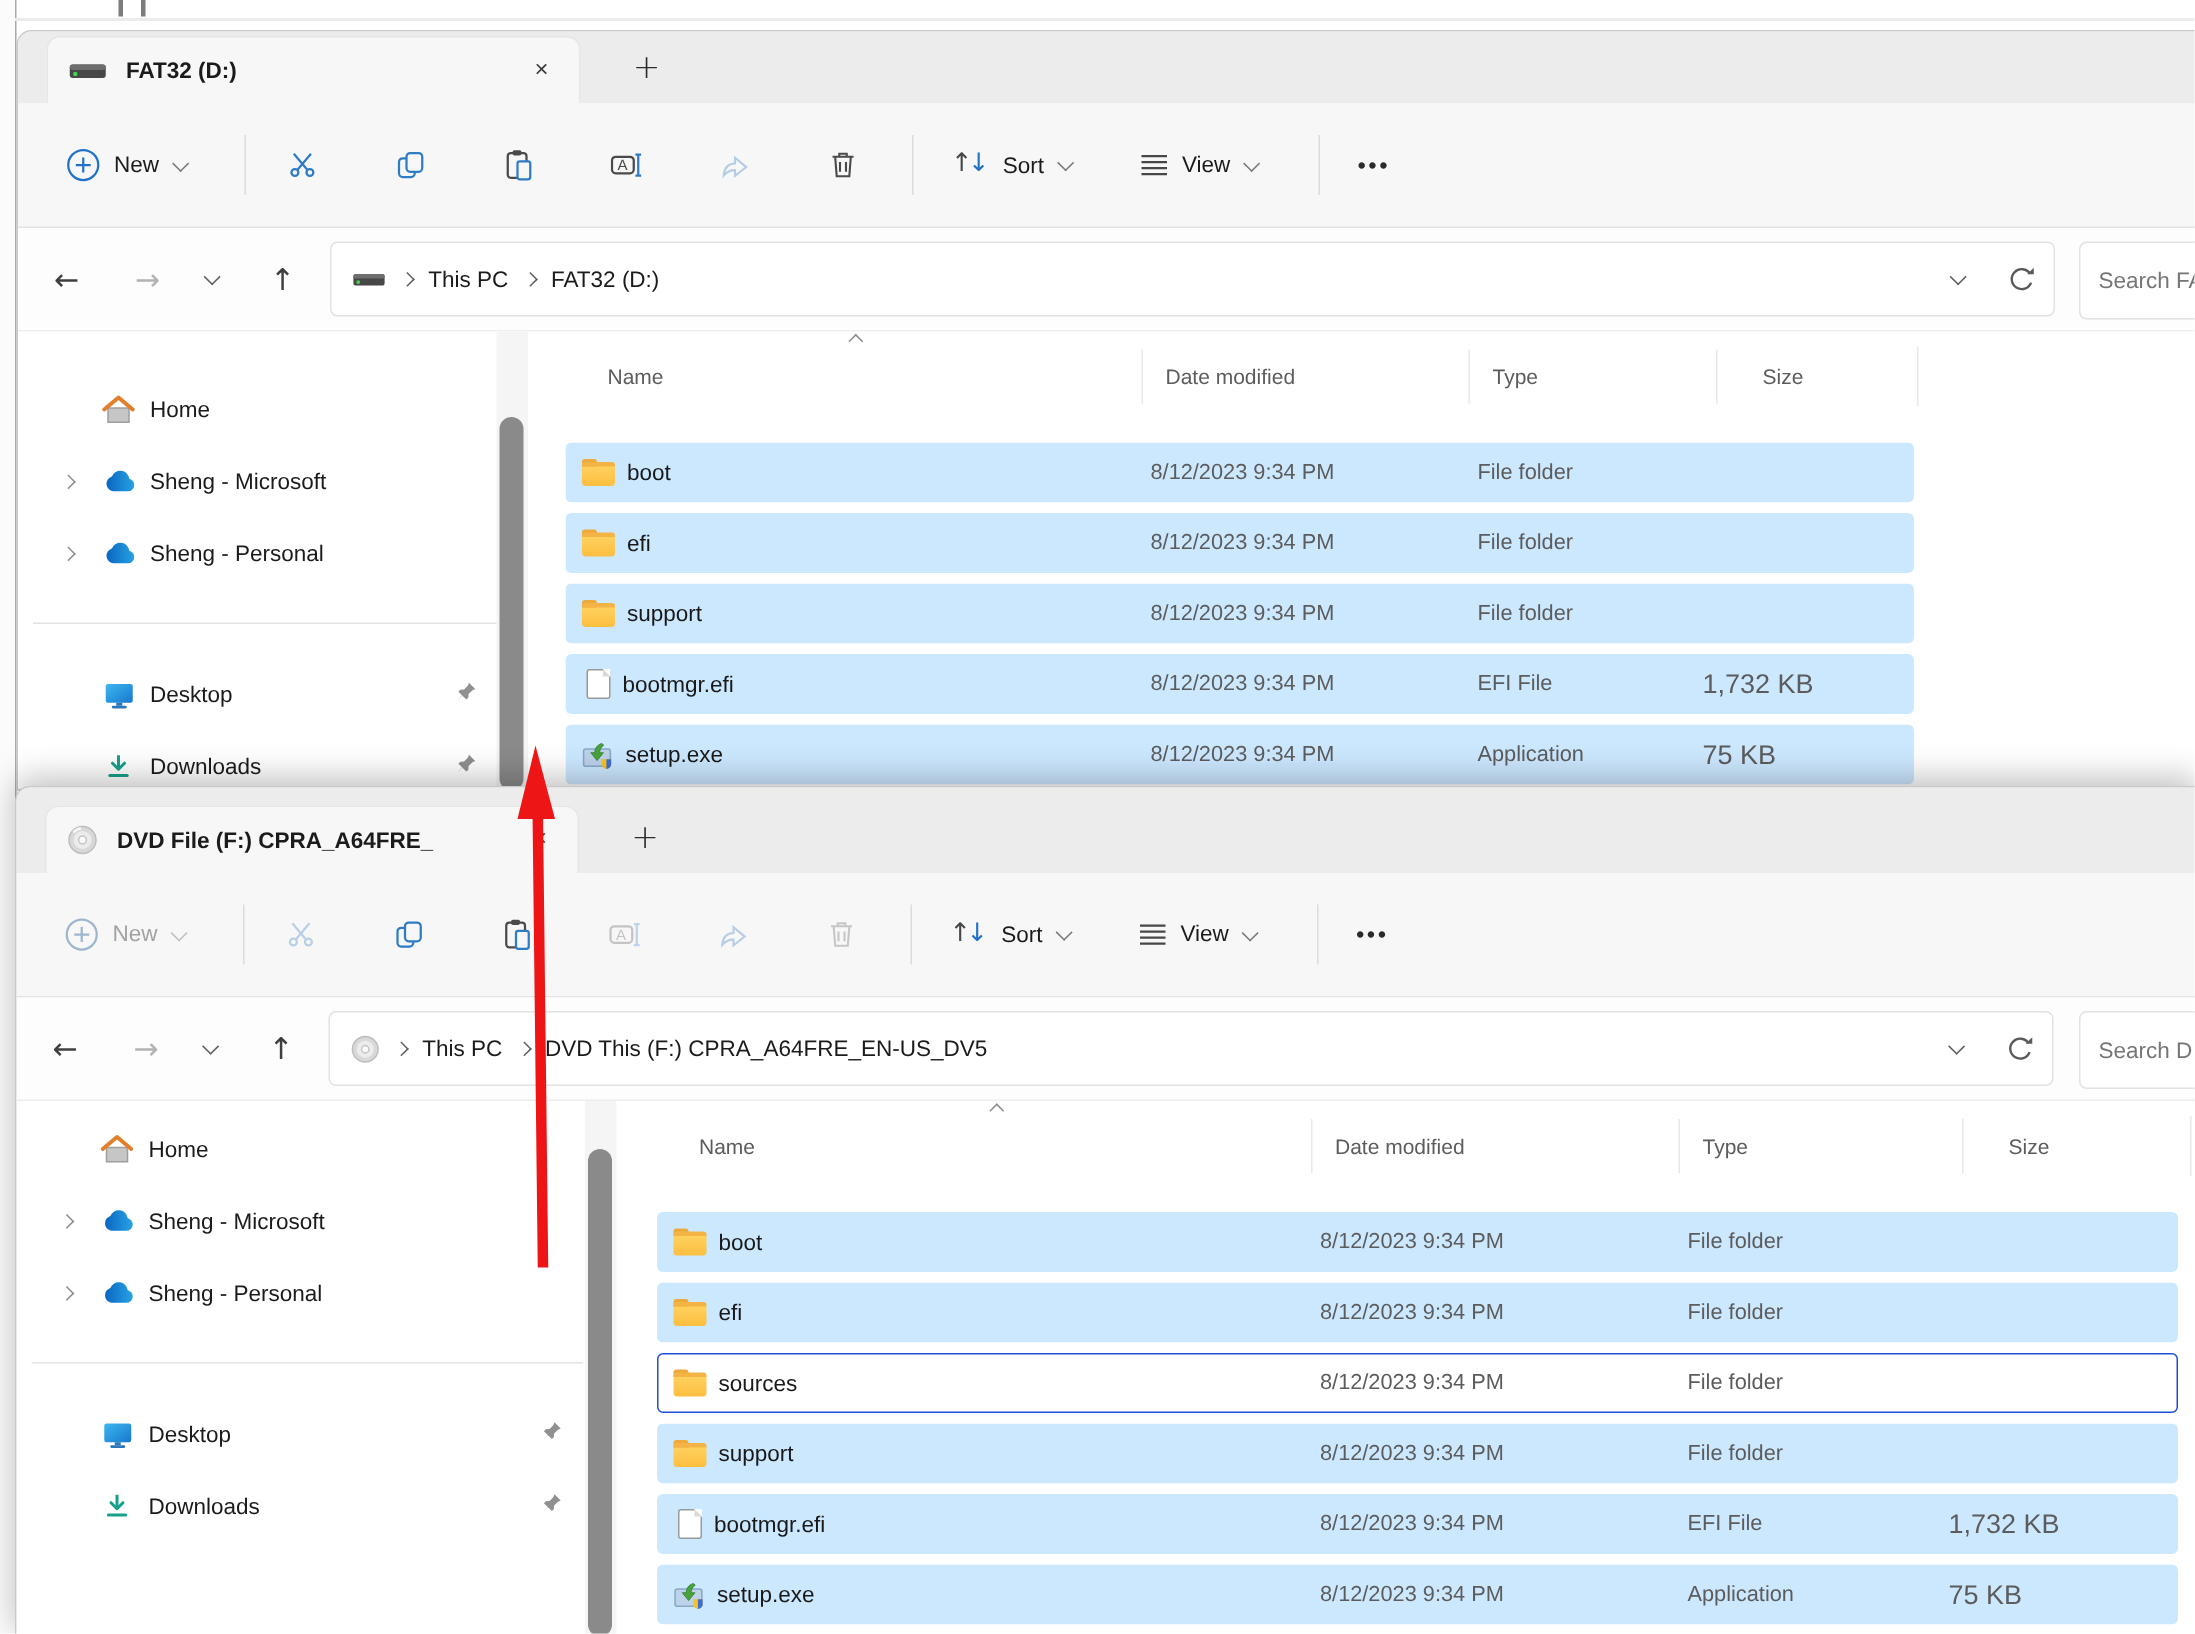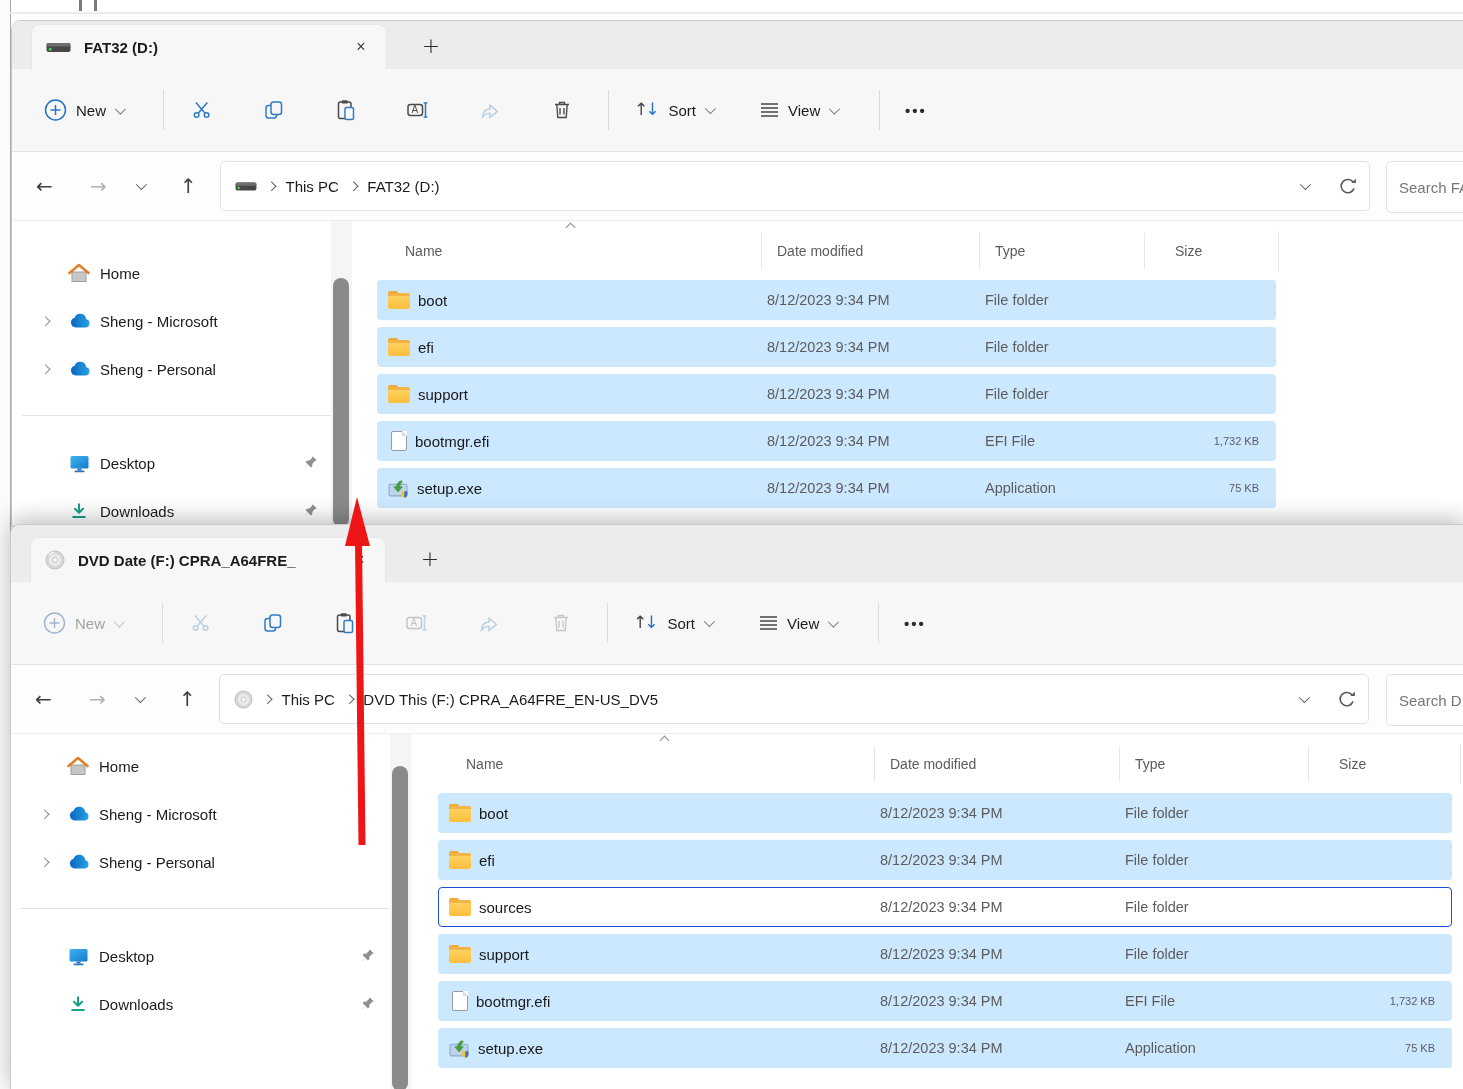--- a/index.html
+++ b/index.html
@@ -86,30 +86,30 @@
   .lhead{display:grid;margin-top:10px;height:40px;align-items:center;color:#5c5c5c;font-size:14px;
          border-right:1px solid #e8e8e8}
   .w1 .lhead{grid-template-columns:384px 218px 165px 134px;width:901px}
   .w2 .lhead{grid-template-columns:436px 245px 189px 152px;width:1022px}
   .lhead .hc{padding-left:15px;height:36px;display:flex;align-items:center}
   .lhead .hc:nth-child(2),.lhead .hc:nth-child(3),.lhead .hc:nth-child(4){border-left:1px solid #e8e8e8}
   .lhead .hc.first{padding-left:28px}
   .lhead .hc.size{padding-left:30px}
   .sortmark{position:absolute;top:3px}
   .w1 .sortmark{left:190px}.w2 .sortmark{left:223px}
-  .rows{margin-top:9px}
+  .rows{margin-top:24px}
   .row{display:grid;height:40px;border-radius:4px;margin-bottom:7px;font-size:15px;align-items:center;
        border:1px solid transparent;box-sizing:border-box}
   .w1 .row{grid-template-columns:374px 218px 165px 131px;width:899px}
   .w2 .row{grid-template-columns:426px 245px 189px 143px;width:1014px}
   .row.sel{background:#cce8ff}
   .row.focus{background:#fff;border:1px solid #1d4ed8}
   .c-name{display:flex;align-items:center;gap:8px;padding-left:10px;color:#191919}
   .c-sub{color:#5c5c5c;font-size:14.5px;padding-left:15px}
-  .c-size{color:#5c5c5c;font-size:11px;text-align:right;padding-right:7px}
+  .c-size{color:#5c5c5c;font-size:18px;padding-right:7px}
   
   .ic-folder{position:relative;width:22px;height:15px;background:linear-gradient(180deg,#ffd463,#fcbe3f);
              border-radius:2.5px;flex:none;margin-top:3px}
   .ic-folder::before{content:"";position:absolute;top:-3.5px;left:0;width:9.5px;height:5px;background:#edaa3c;border-radius:2px 2px 0 0}
   .ic-folder::after{content:"";position:absolute;top:-1.5px;left:0;right:0;height:3.5px;background:#f3b445;border-radius:2px 2px 0 0}
   .ic-file{position:relative;width:14px;height:18px;background:#fff;border:1.3px solid #9a9a9a;border-radius:2px;flex:none;margin-left:3px}
   .ic-file::before{content:"";position:absolute;top:-1px;right:-1px;width:0;height:0;
              border-left:5px solid #d9d9d9;border-top:5px solid #fff}
   
   #arrow{left:0;top:0;width:1463px;height:1089px;z-index:99;pointer-events:none}
@@ -390,21 +390,21 @@
 <div id="win2" class="win w2">
 
   <div class="tabbar">
     <div class="tab">
       <svg width="20" height="20" viewBox="0 0 20 20">
         <circle cx="10" cy="10" r="9" fill="#d8d8d8" stroke="#bdbdbd"></circle>
         <circle cx="10" cy="10" r="6" fill="#ececec"></circle>
         <circle cx="10" cy="10" r="2.6" fill="#fafafa" stroke="#c4c4c4"></circle>
         <path d="M4 5 A8 8 0 0 1 9 2.2" stroke="#f6f6f6" stroke-width="1.6" fill="none"></path>
       </svg>
-      <span class="tab-title">DVD Date (F:) CPRA_A64FRE_</span>
+      <span class="tab-title">DVD File (F:) CPRA_A64FRE_</span>
       <span class="tab-close">×</span>
     </div>
     <div class="newtab">+</div>
   </div>
 
   <div class="toolbar">
     <div class="tbtn b-new" style="left:22px">
       <svg width="23" height="23" viewBox="0 0 23 23">
         <circle class="plus" cx="11.5" cy="11.5" r="10" stroke-width="1.5"></circle>
         <path class="plus" d="M11.5 6.5 v10 M6.5 11.5 h10" stroke-width="1.5"></path>

